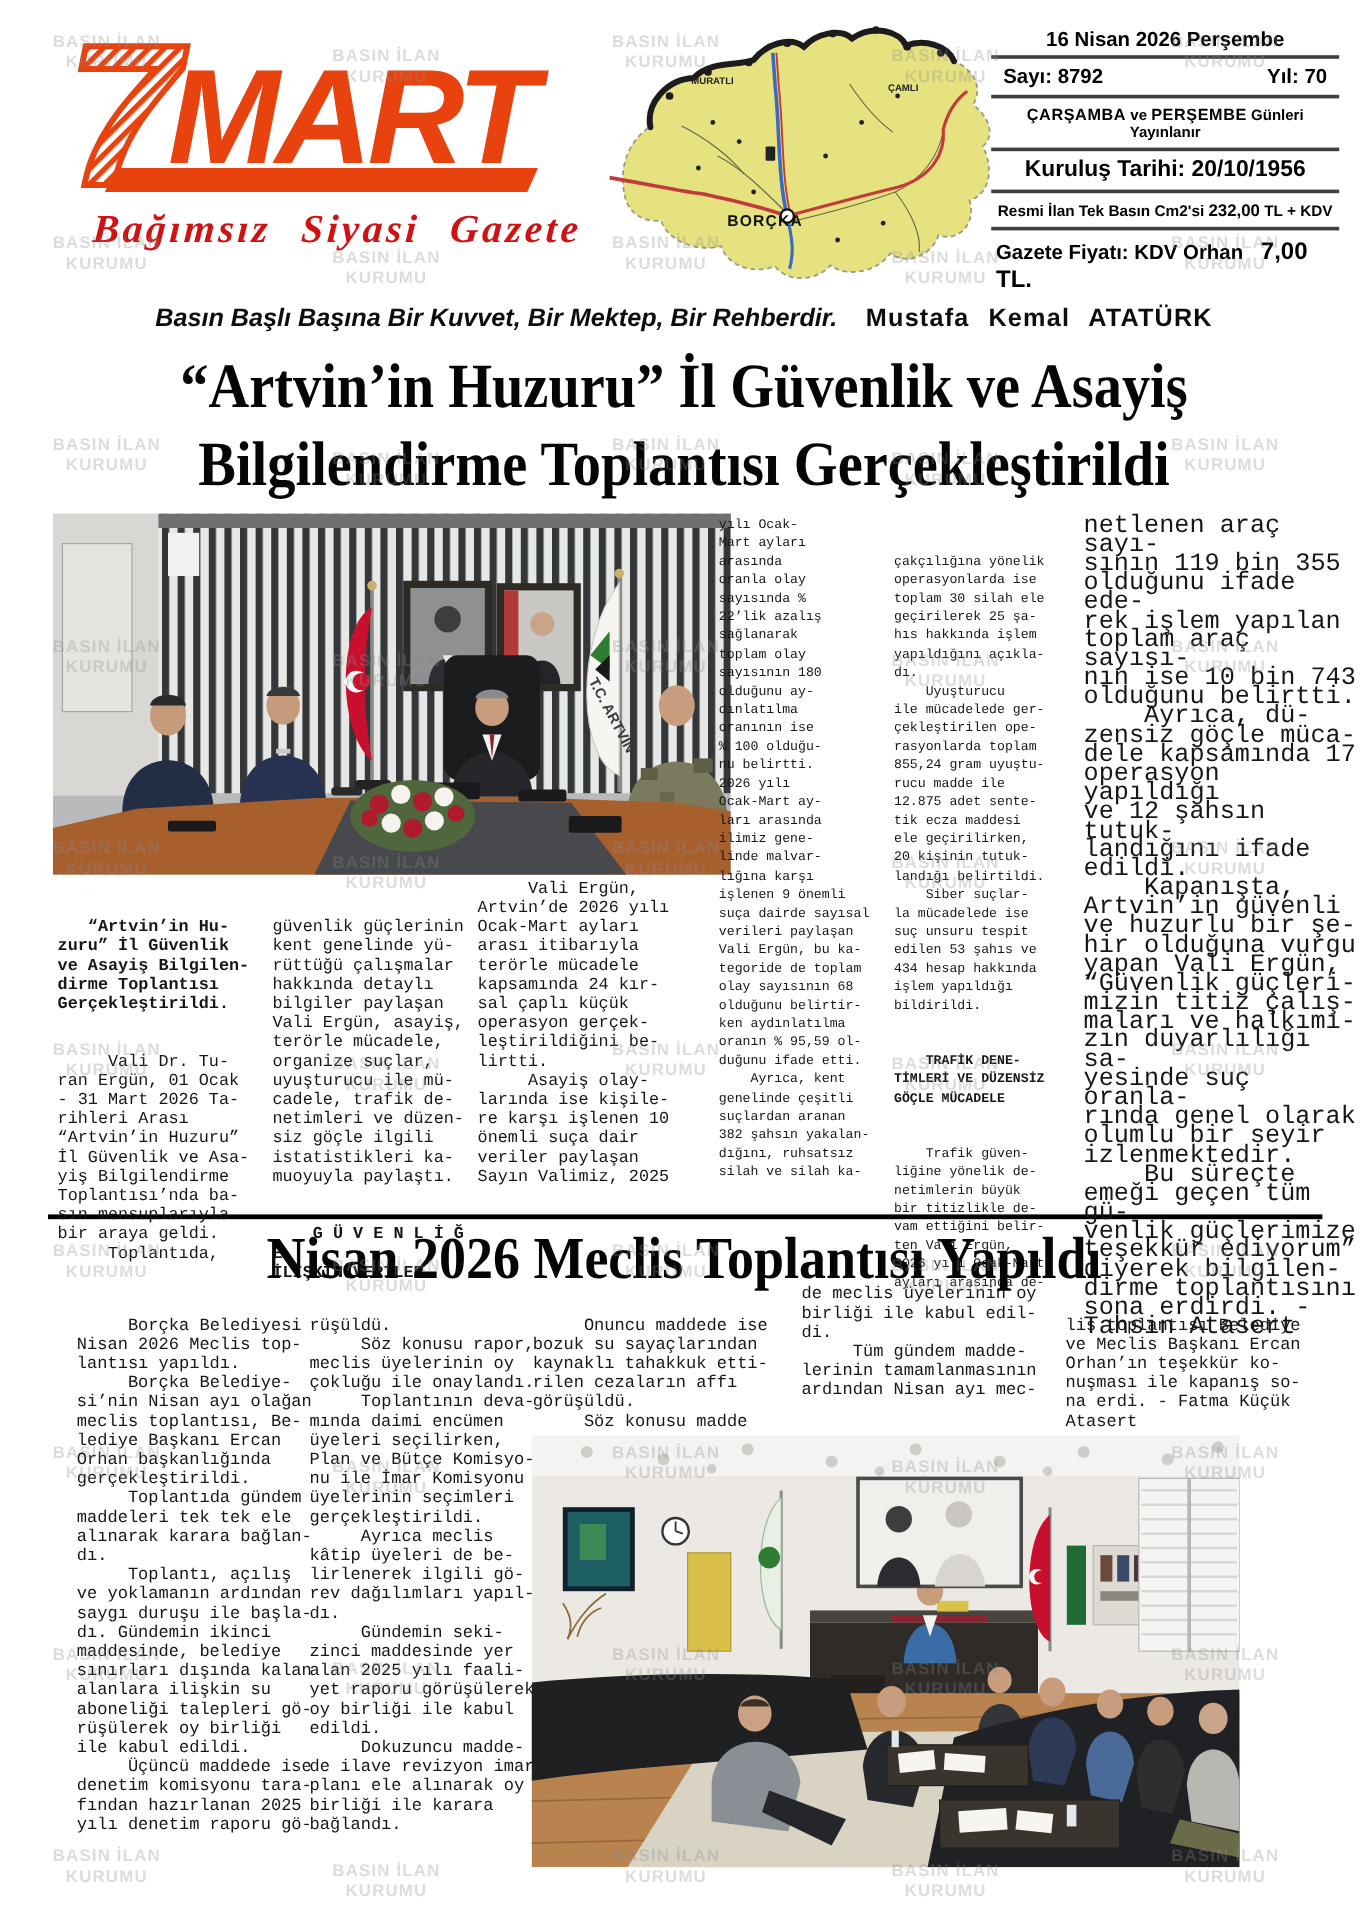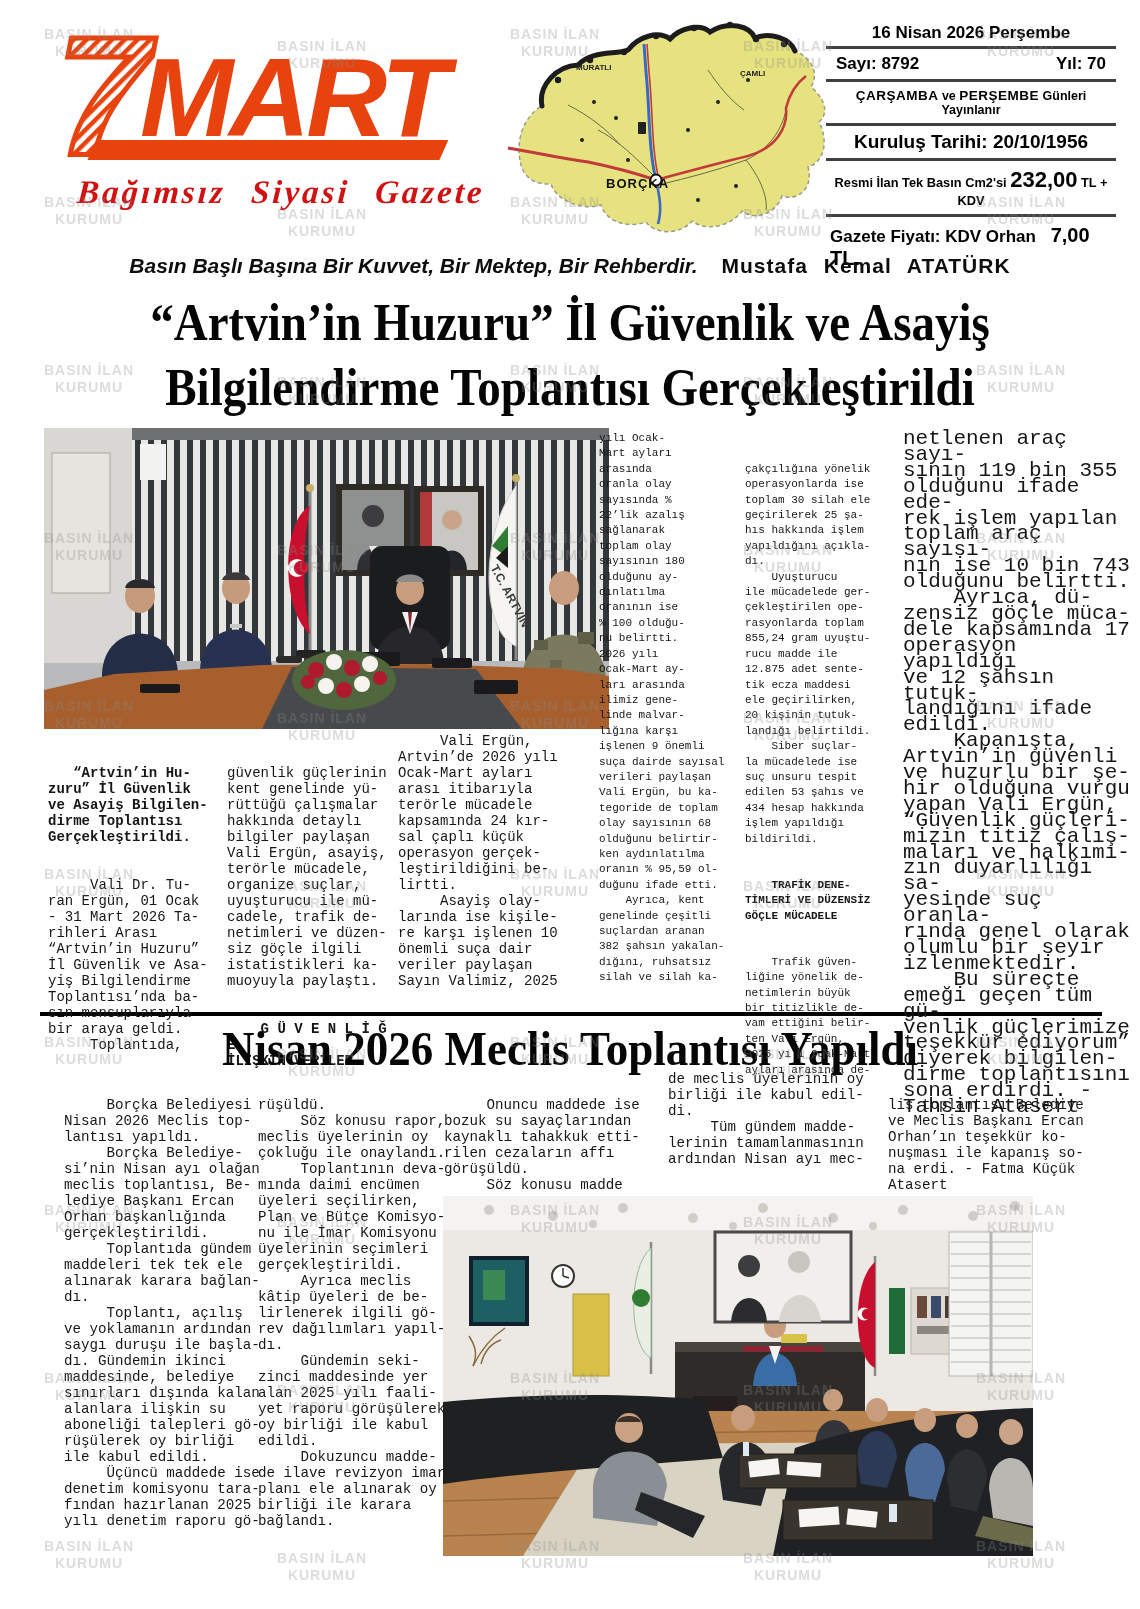--- a/index.html
+++ b/index.html
@@ -16,21 +16,21 @@
            font-size:33px;color:#d01212;letter-spacing:3px;word-spacing:14px;transform:skewX(-4deg);}
   #map{position:absolute;left:498px;top:10px;}
   #infobox{position:absolute;left:826px;top:20px;width:290px;color:#000;z-index:5;}
   .inforow{border-bottom:3px solid #404040;text-align:center;}
   #row-date{font-size:17px;font-weight:bold;padding:3px 0;}
   #row-issue{display:flex;justify-content:space-between;padding:5px 10px;font-size:17px;font-weight:bold;}
   #row-days{font-size:12.5px;font-weight:bold;padding:6px 0;}
   .days-heavy{font-size:13.5px;font-weight:900;letter-spacing:.5px;}
   #row-founded{font-size:19px;font-weight:bold;padding:5px 0;}
   #row-ad{font-size:12.8px;font-weight:bold;padding:6px 0;}
-  .ad-val{font-size:22px;}
+  .ad-val{font-size:14px;}
   #row-price{font-size:17px;font-weight:bold;text-align:left;padding:7px 4px;border-bottom:none;}
   .price-val{font-size:20px;margin-left:10px;}
   
   #motto{position:absolute;left:0;top:254px;width:1140px;text-align:center;font-size:21px;
          font-weight:bold;color:#0d0d0d;z-index:5;}
   #motto .q{font-style:italic;}
   #motto .a{margin-left:18px;letter-spacing:1px;word-spacing:9px;font-style:normal;}
   .headline{position:absolute;left:0;width:1140px;text-align:center;z-index:5;
             font-family:"Liberation Serif","DejaVu Serif",serif;font-weight:bold;color:#050505;}
   #headline1{top:290px;font-size:47px;line-height:58px;transform:scaleY(1.12);transform-origin:top;}

